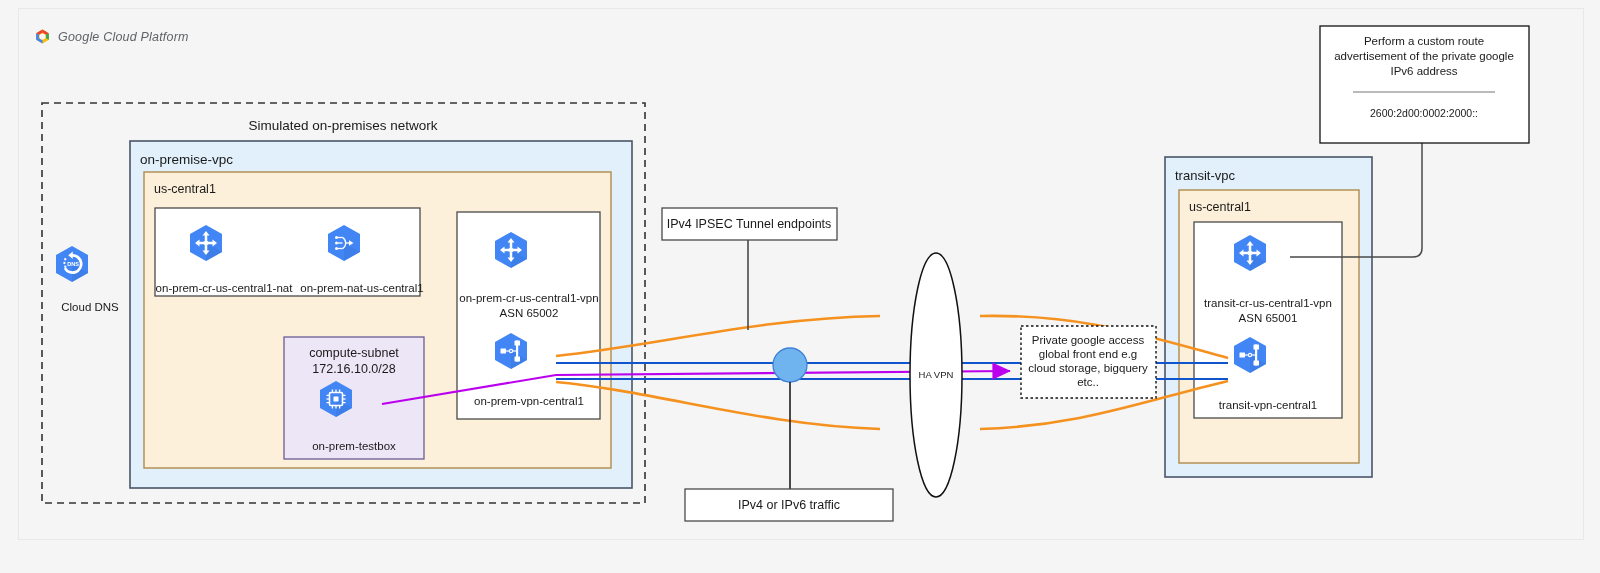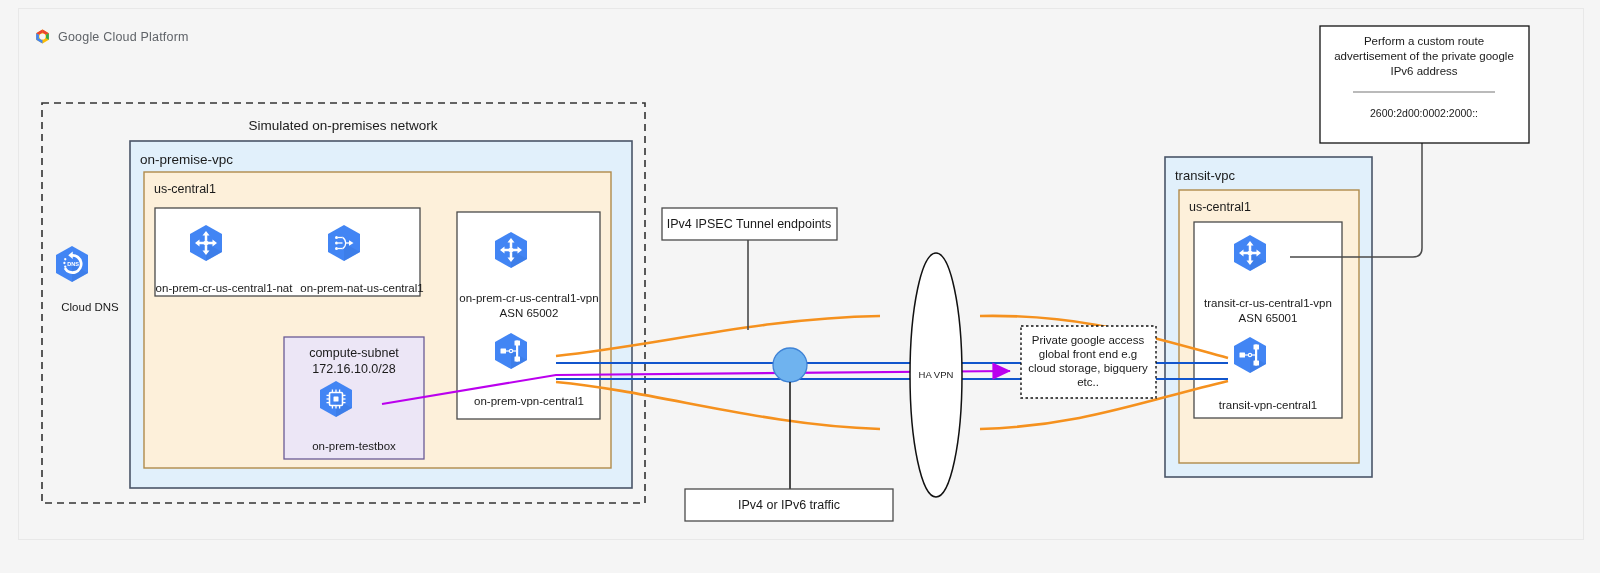--- a/index.html
+++ b/index.html
@@ -28,20 +28,21 @@
     display: flex;
     align-items: center;
     gap: 7px;
   }
   .gcp-logo-mark { width: 17px; height: 17px; display:block; }
   .gcp-logo-text {
     font-size: 12.5px;
     color: #5f6368;
     letter-spacing: 0.2px;
     white-space: nowrap;
+    font-style: italic;
   }
   svg.canvas {
     position: absolute;
     left: 0; top: 0;
     width: 1600px; height: 573px;
     overflow: visible;
   }
   .box-label, .node-label, .callout-text {
     font-family: "Liberation Sans", sans-serif;
     fill: #1a1a1a;

